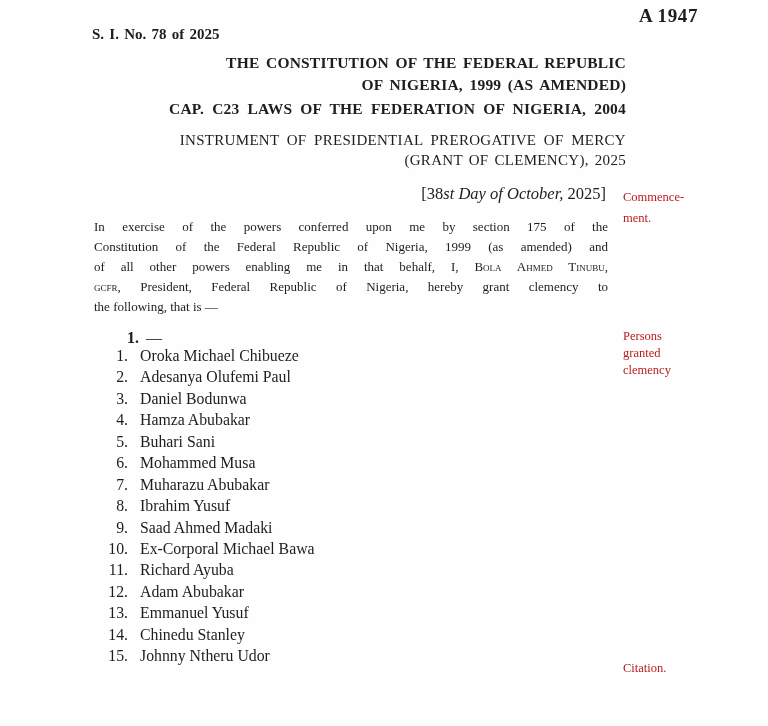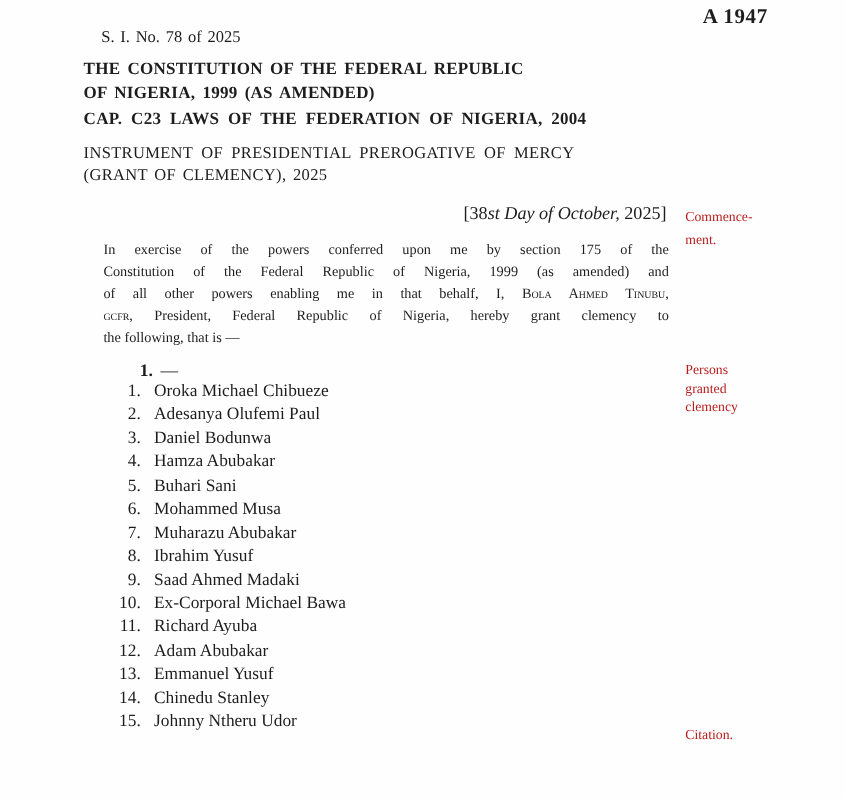--- a/index.html
+++ b/index.html
@@ -14,25 +14,25 @@
   }
   .abs { position: absolute; }
 
   
   .page-num {
     top: 5px; right: 70px;
     font-weight: bold; font-size: 19px; letter-spacing: .6px;
   }
   .si-num {
     top: 26px; left: 92px;
-    font-weight: normal; font-size: 15px; word-spacing: 1.5px;
+    font-weight: bold; font-size: 15px; word-spacing: 1.5px;
   }
 
   
-  .hline { left: 76px; width: 516px; text-align: left; white-space: nowrap; }
+  .hline { left: 110px; width: 516px; text-align: right; white-space: nowrap; }
   .t1  { top: 54px;  font-weight: bold; font-size: 15.5px; word-spacing: 2.5px; letter-spacing: .2px; }
   .t2  { top: 76px;  font-weight: bold; font-size: 15.5px; word-spacing: 2.5px; letter-spacing: .2px; }
   .cap { top: 100px; font-weight: bold; font-size: 15.5px; word-spacing: 4px;  letter-spacing: .2px; }
   .in1 { top: 132px; font-size: 15px; word-spacing: 3.5px; letter-spacing: .3px; }
   .in2 { top: 152px; font-size: 15px; word-spacing: 2px;  letter-spacing: .3px; }
 
   
   .date-line {
     top: 184px; left: 94px; width: 512px;
     text-align: right; font-size: 16.5px;

